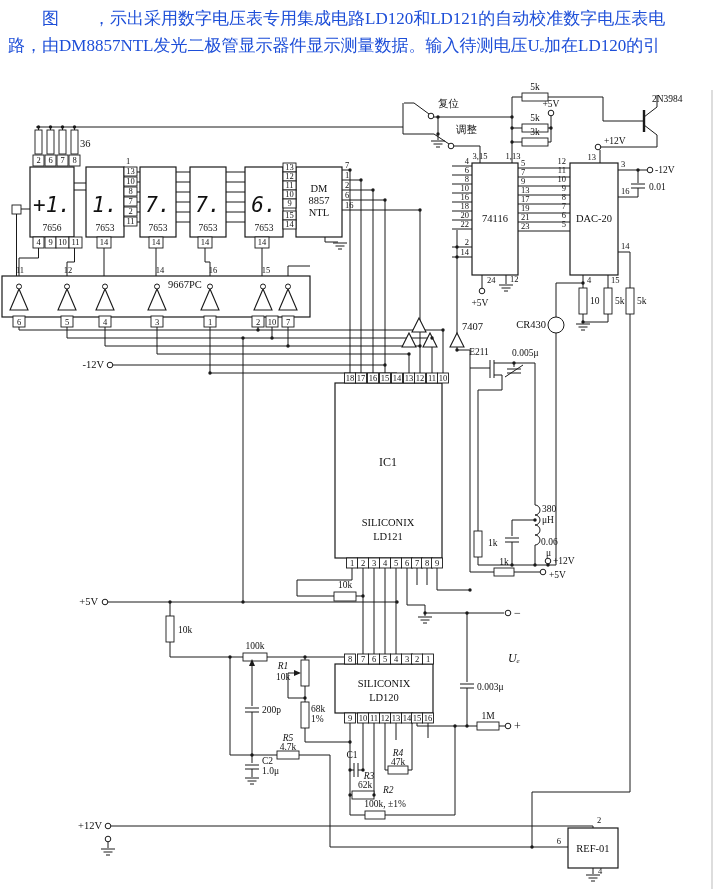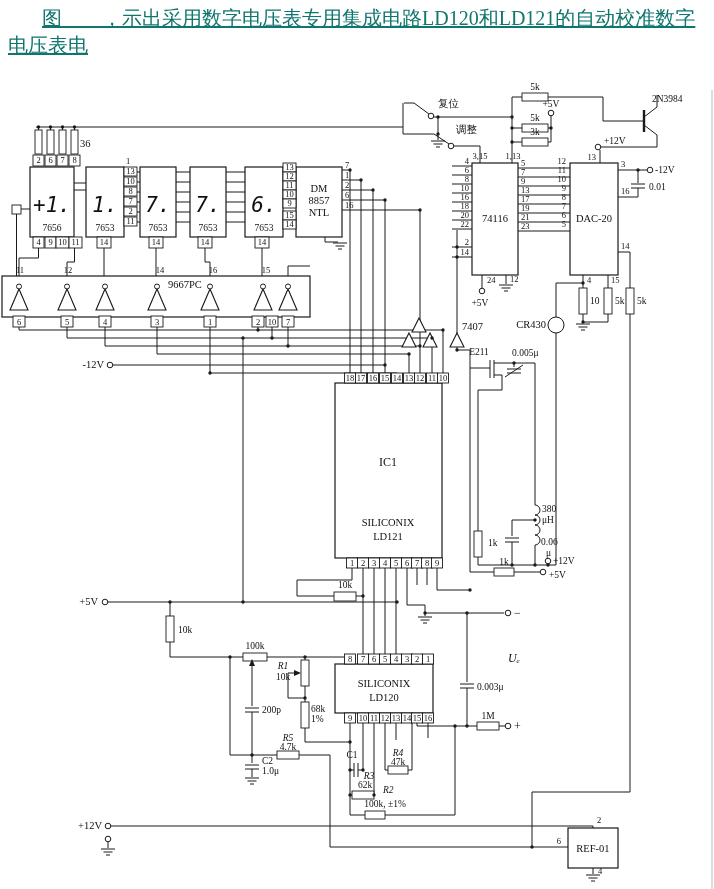--- a/index.html
+++ b/index.html
@@ -1,18 +1,18 @@
 <!DOCTYPE html>
 <html><head>
 <meta charset="utf-8">
 <style>
   html,body{margin:0;padding:0;background:#fff;}
   #page{position:relative;width:714px;height:889px;background:#fff;overflow:hidden;
         font-family:"Liberation Serif",serif;color:#111;}
-  #caption{position:absolute;left:8px;top:5px;width:700px;font-size:20px;line-height:27px;color:#0f766e;text-decoration:underline;}
+  #caption{position:absolute;left:8px;top:5px;width:700px;font-size:17px;line-height:27px;color:#1d4ed8;}
   #caption .ind{text-indent:34px;}
   svg{position:absolute;left:0;top:0;}
   .w{fill:none;stroke:#1a1a1a;stroke-width:1;}
   .thick{fill:none;stroke:#1a1a1a;stroke-width:2.4;}
   .b{fill:#fff;stroke:#1a1a1a;stroke-width:1.2;}
   .pb{fill:#fff;stroke:#1a1a1a;stroke-width:0.9;}
   .tri{fill:#fff;stroke:#1a1a1a;stroke-width:1.1;}
   .d{fill:#1a1a1a;stroke:none;}
   .t{fill:#fff;stroke:#1a1a1a;stroke-width:1;}
   text{fill:#111;font-family:"Liberation Serif",serif;}
@@ -24,20 +24,21 @@
   .m{text-anchor:middle;}
   .e{text-anchor:end;}
   .it{font-style:italic;}
 </style>
 </head>
 <body>
 
 <div id="page">
   <div id="caption">
     <div class="ind">图　　，示出采用数字电压表专用集成电路LD120和LD121的自动校准数字电压表电</div>
+    <div>路，由DM8857NTL发光二极管显示器件显示测量数据。输入待测电压Uₑ加在LD120的引</div>
   </div>
 
   <svg width="714" height="889" viewBox="0 0 714 889">
     <defs>
       <g id="g">
           <path class="w" d="M-7,0H7M-4.5,3H4.5M-2,6H2"></path>
         </g>
     </defs>
 
     <g>

